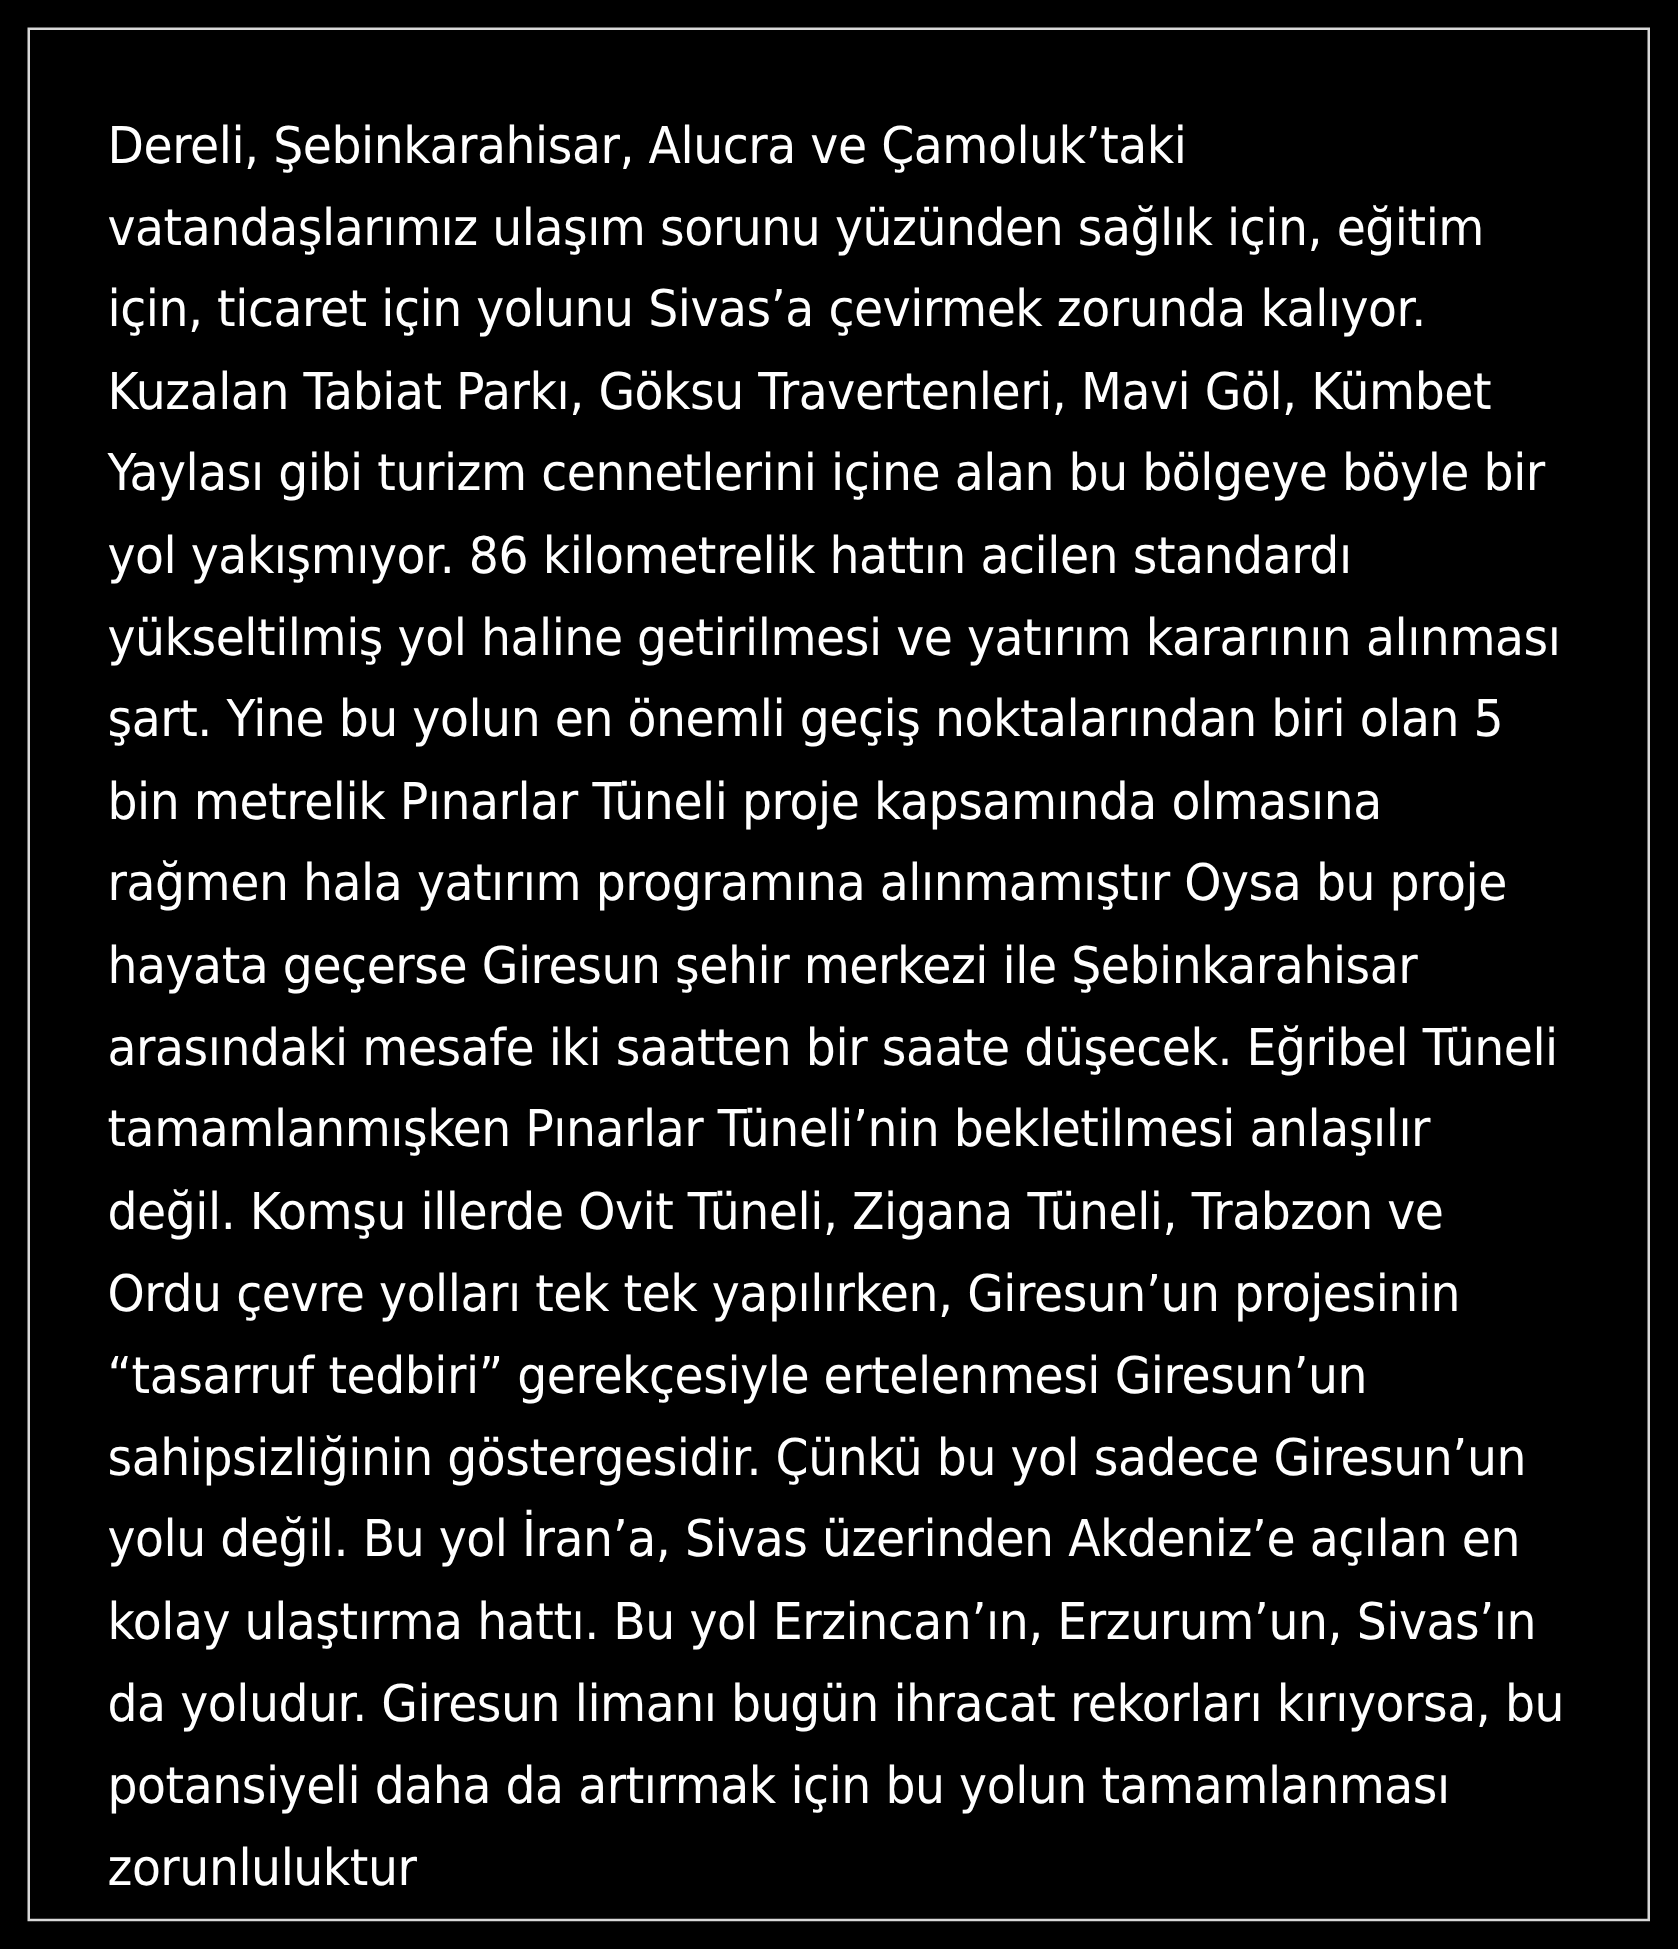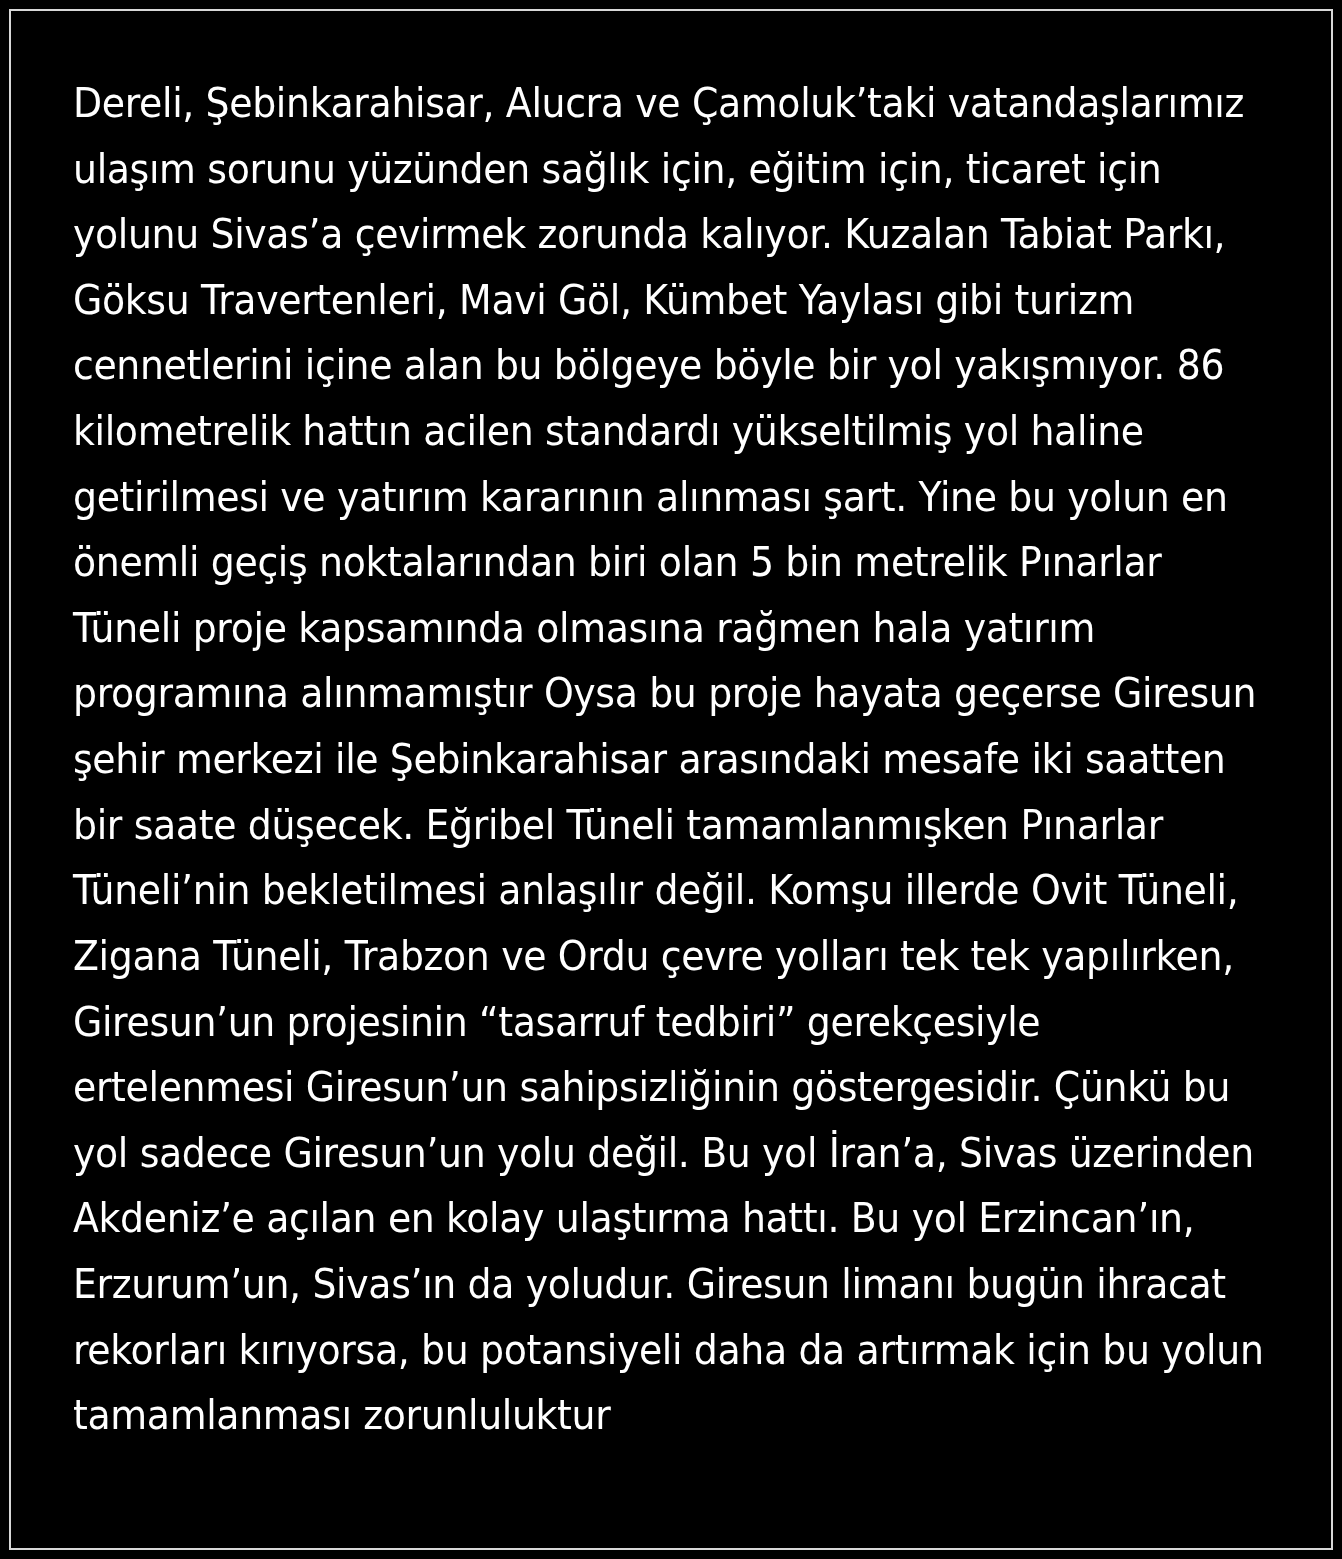--- a/index.html
+++ b/index.html
@@ -11,21 +11,21 @@
     width: 1342px;
     height: 1559px;
     font-family: "Liberation Sans", sans-serif;
   }
   .page {
     position: relative;
     width: 1342px;
     height: 1559px;
     background: #000000;
     box-sizing: border-box;
-    padding: 9px;
+    padding: 22px;
   }
   .frame {
     position: relative;
     width: 100%;
     height: 100%;
     box-sizing: border-box;
     border: 2px solid #d8d8d8;
     background: #000000;
     padding: 60px 62px 40px 62px;
     overflow: hidden;

